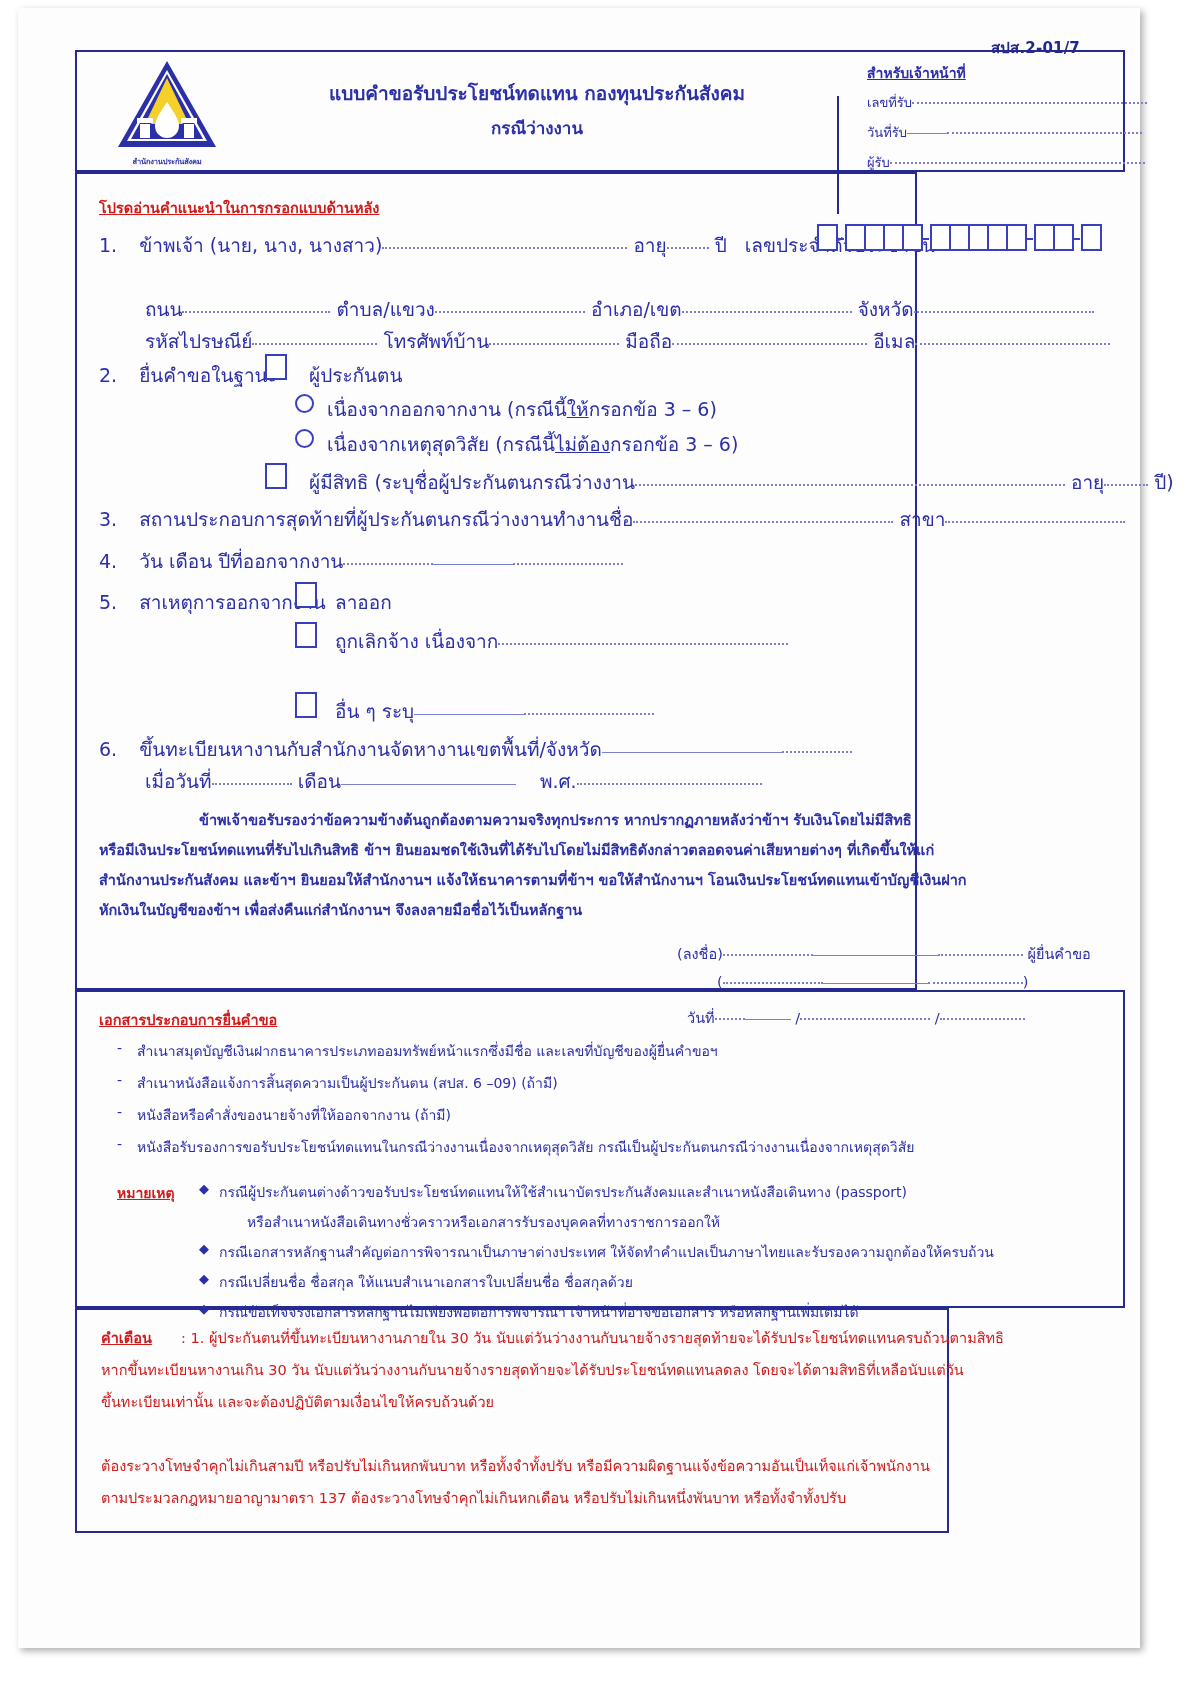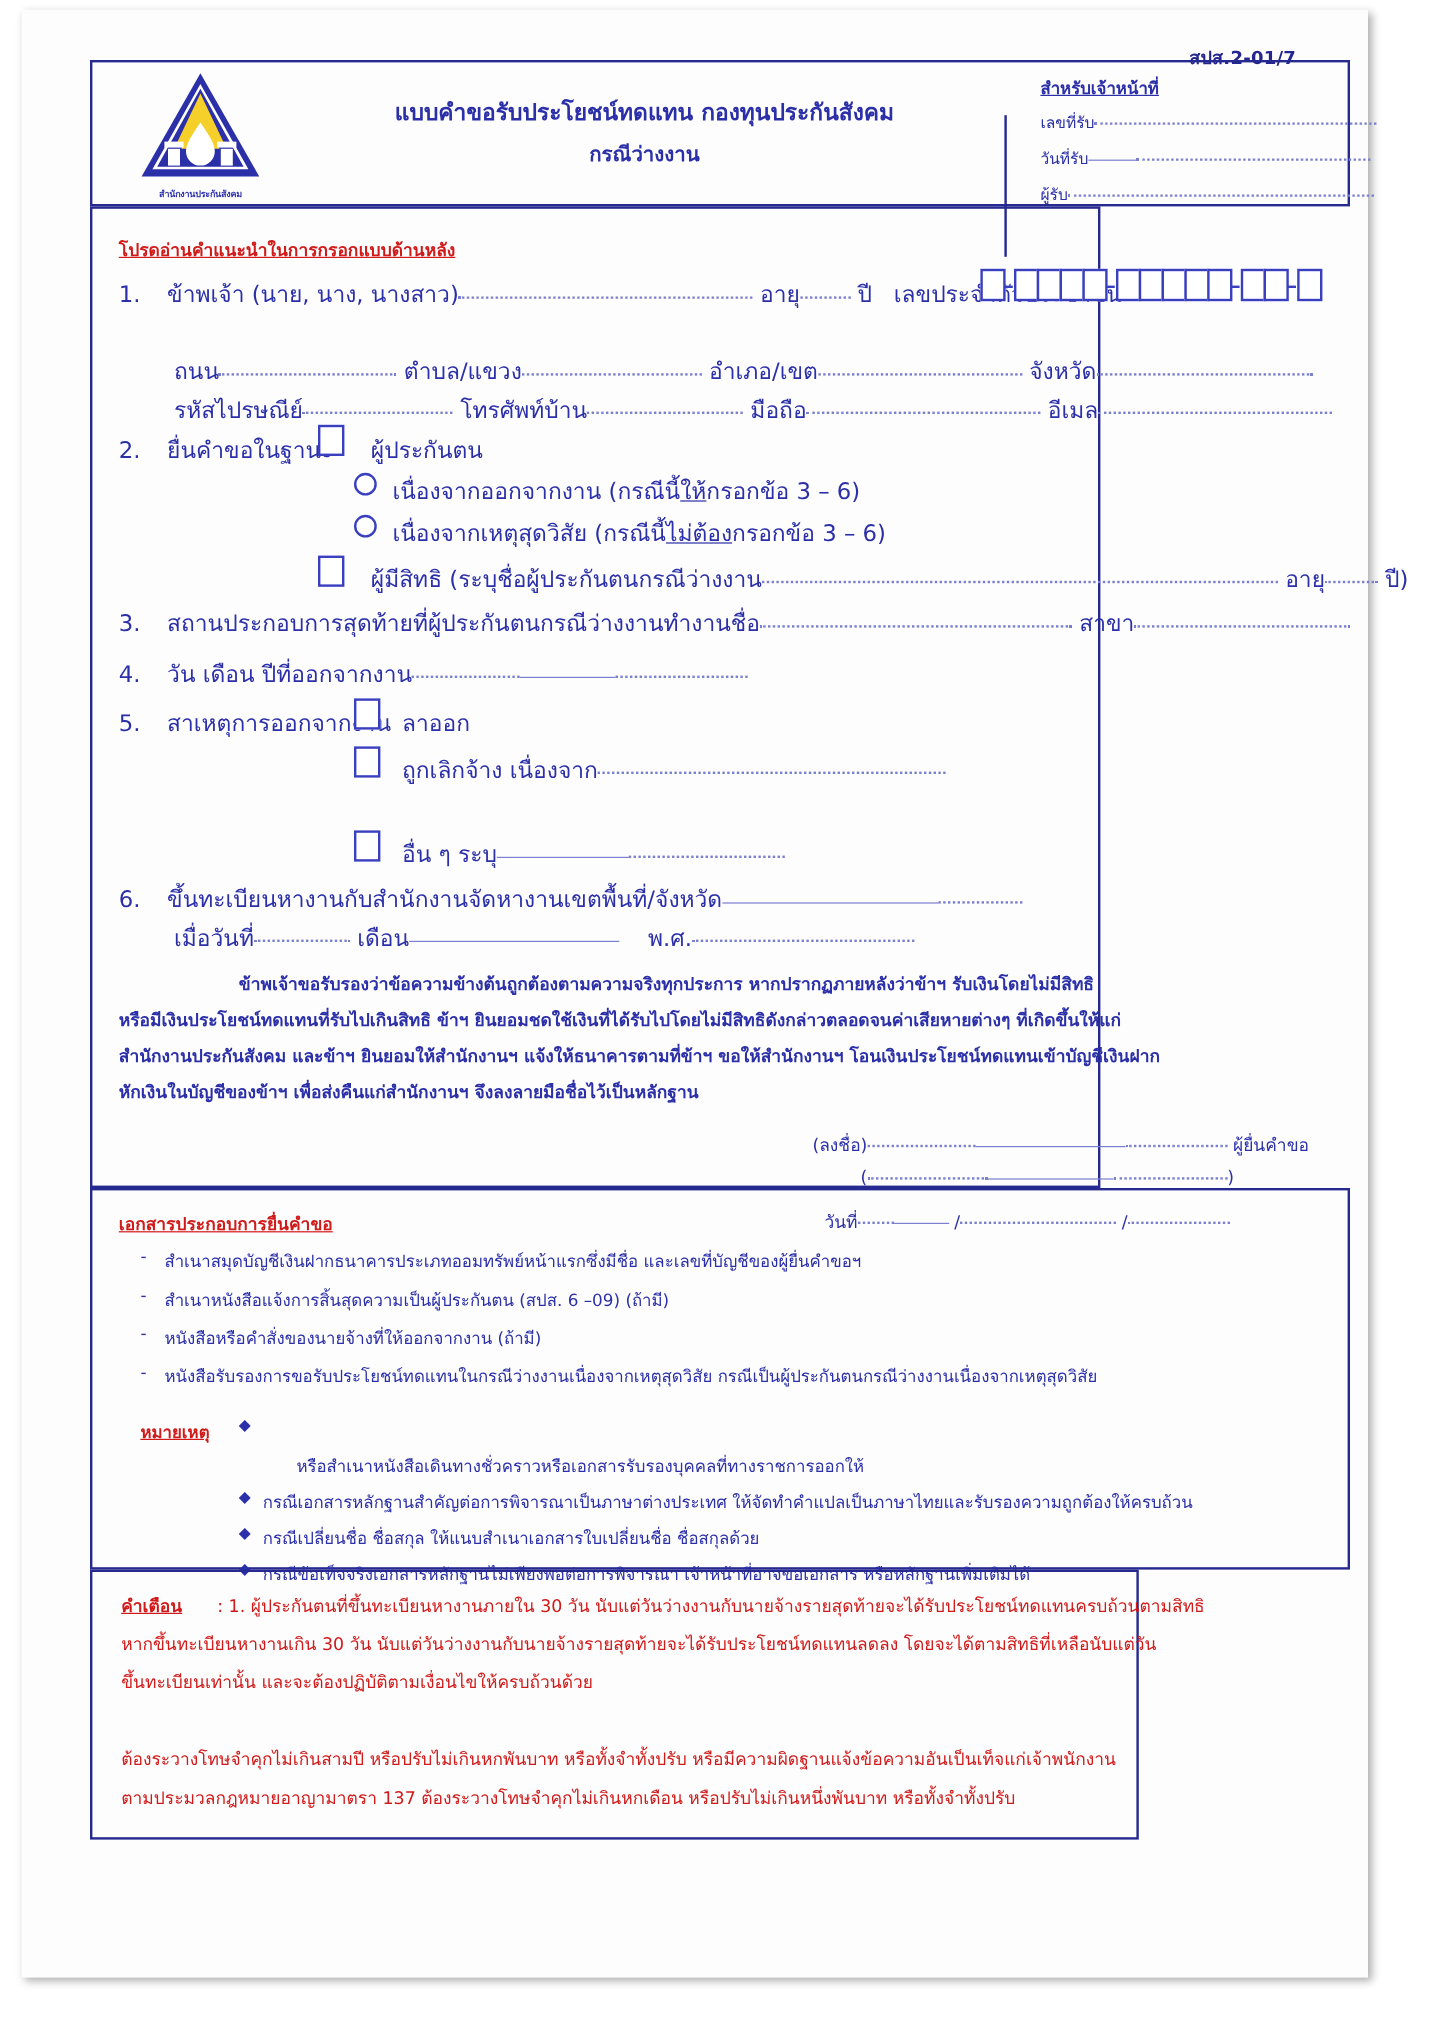--- a/index.html
+++ b/index.html
@@ -354,20 +354,21 @@
 
       <div class="doc-dash" style="top:112px;">-</div>
       <div class="doc-item" style="top:112px;">หนังสือหรือคำสั่งของนายจ้างที่ให้ออกจากงาน (ถ้ามี)</div>
 
       <div class="doc-dash" style="top:144px;">-</div>
       <div class="doc-item" style="top:144px;">หนังสือรับรองการขอรับประโยชน์ทดแทนในกรณีว่างงานเนื่องจากเหตุสุดวิสัย กรณีเป็นผู้ประกันตนกรณีว่างงานเนื่องจากเหตุสุดวิสัย</div>
 
       <div class="note-label" style="top:190px;">หมายเหตุ</div>
 
       <div class="note-bullet" style="top:189px;">◆</div>
+      <div class="note-item" style="top:189px;">กรณีผู้ประกันตนต่างด้าวขอรับประโยชน์ทดแทนให้ใช้สำเนาบัตรประกันสังคมและสำเนาหนังสือเดินทาง (passport)</div>
       <div class="note-item" style="top:219px; left:170px;">หรือสำเนาหนังสือเดินทางชั่วคราวหรือเอกสารรับรองบุคคลที่ทางราชการออกให้</div>
 
       <div class="note-bullet" style="top:249px;">◆</div>
       <div class="note-item" style="top:249px;">กรณีเอกสารหลักฐานสำคัญต่อการพิจารณาเป็นภาษาต่างประเทศ ให้จัดทำคำแปลเป็นภาษาไทยและรับรองความถูกต้องให้ครบถ้วน</div>
 
       <div class="note-bullet" style="top:279px;">◆</div>
       <div class="note-item" style="top:279px;">กรณีเปลี่ยนชื่อ ชื่อสกุล ให้แนบสำเนาเอกสารใบเปลี่ยนชื่อ ชื่อสกุลด้วย</div>
 
       <div class="note-bullet" style="top:309px;">◆</div>
       <div class="note-item" style="top:309px;">กรณีข้อเท็จจริงเอกสารหลักฐานไม่เพียงพอต่อการพิจารณา เจ้าหน้าที่อาจขอเอกสาร หรือหลักฐานเพิ่มเติมได้</div>

